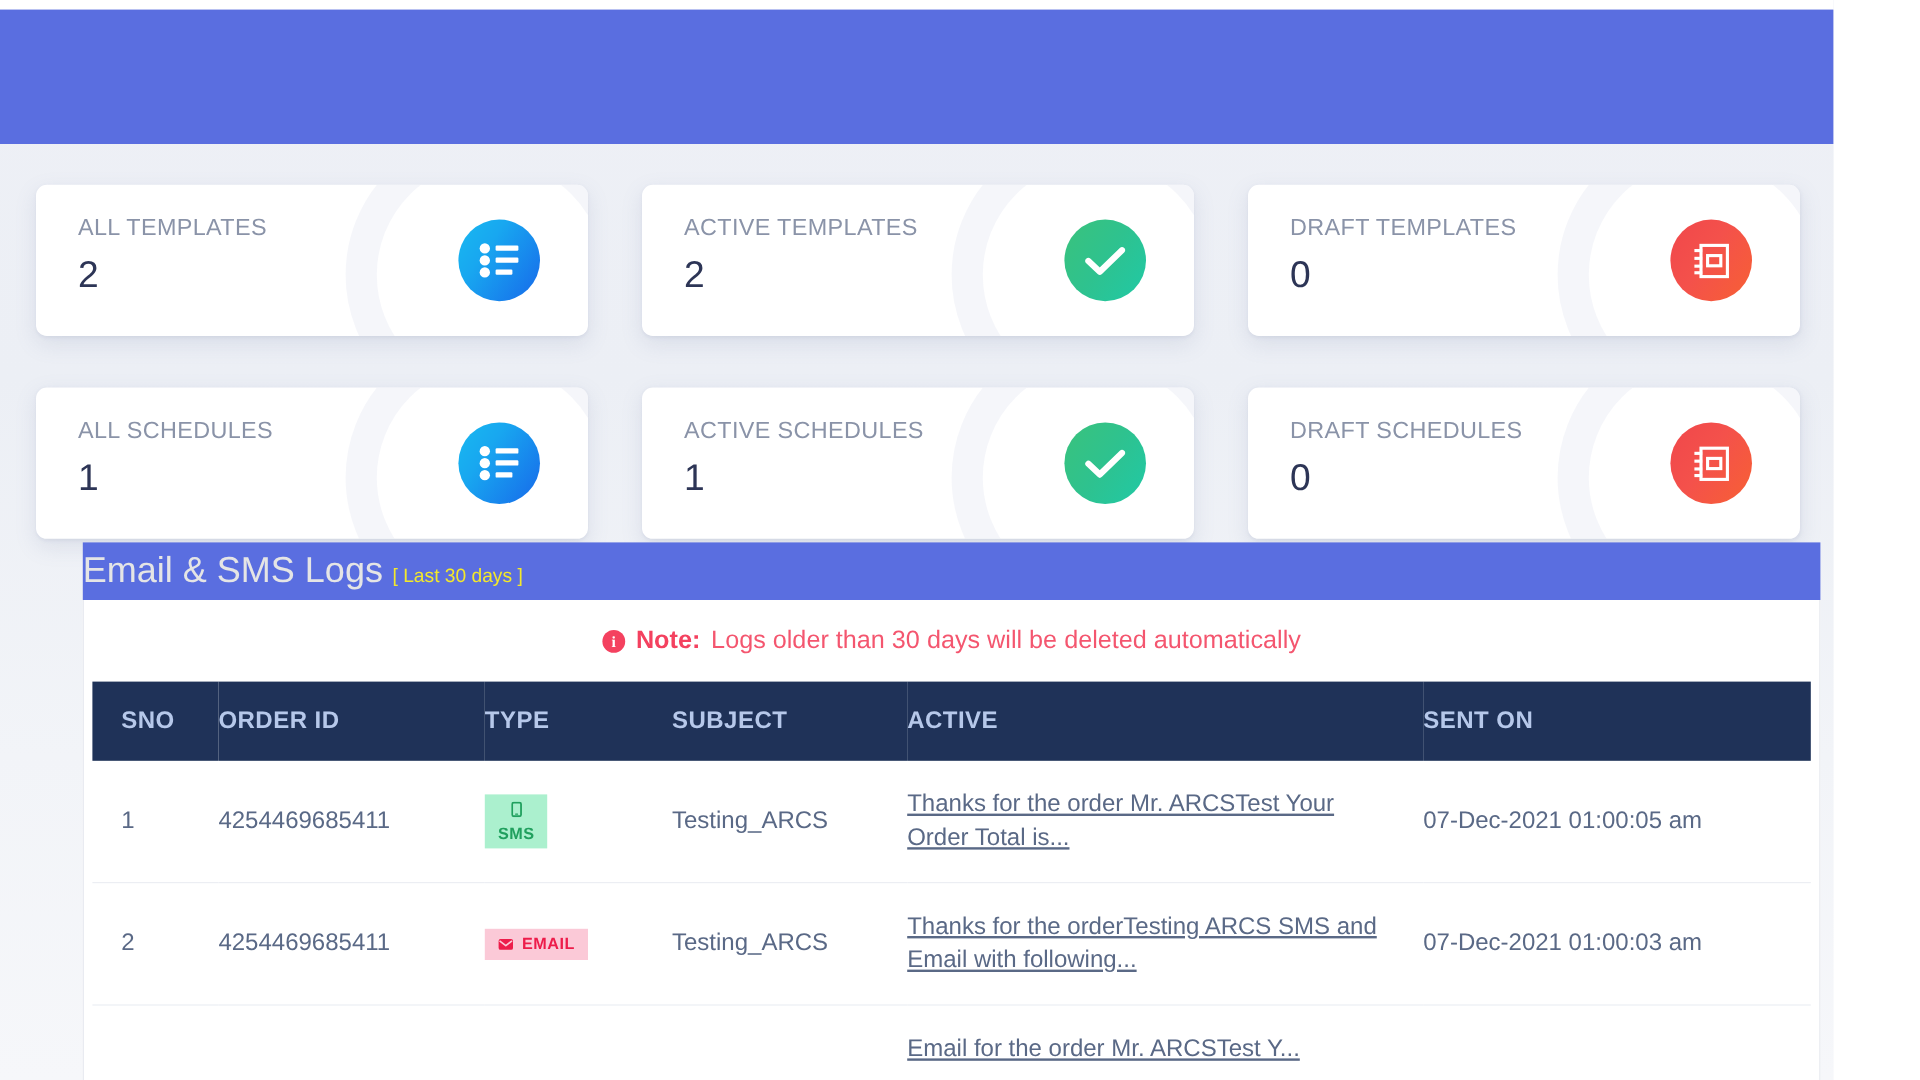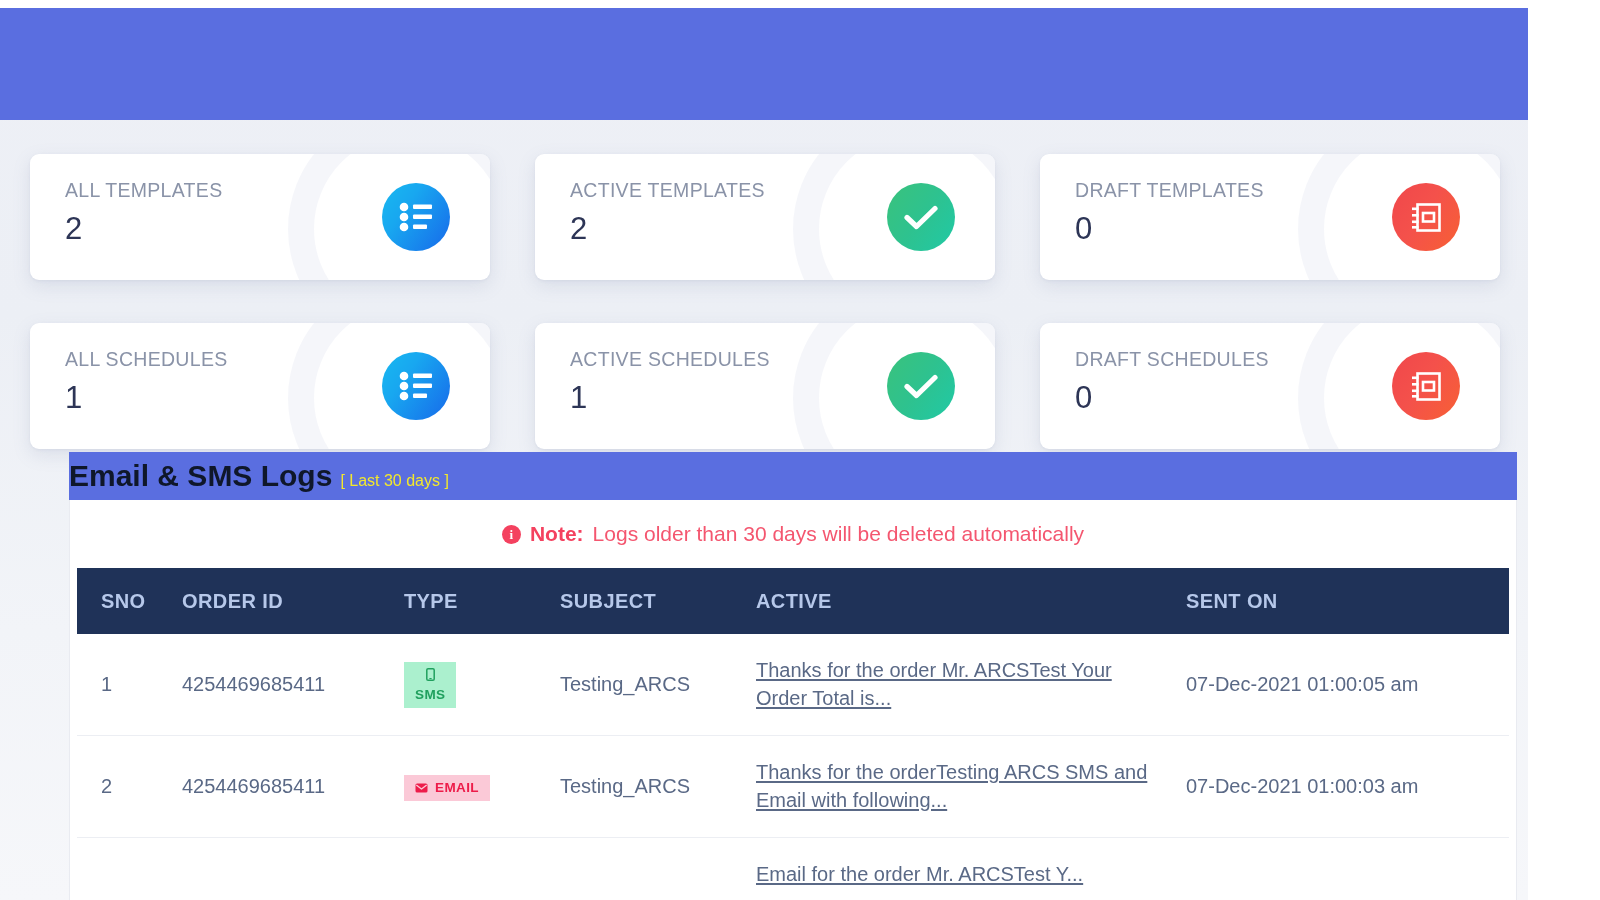--- a/index.html
+++ b/index.html
@@ -120,22 +120,22 @@
     left: 69px; top: 452px;
     width: 1448px;
     height: 48px;
     background: #5a6ee0;
     display: flex;
     align-items: center;
     padding-left: 0px;
   }
   .logs-title {
     font-size: 30px;
-    font-weight: bold;
-    color: #0f172a;
+    font-weight: normal;
+    color: #e5e5e5;
     line-height: 1;
     margin-left: 0px;
     white-space: nowrap;
   }
   .logs-title-wrap {
     display: flex;
     align-items: baseline;
     gap: 8px;
     margin-left: 0px;
     padding-left: 0px;

